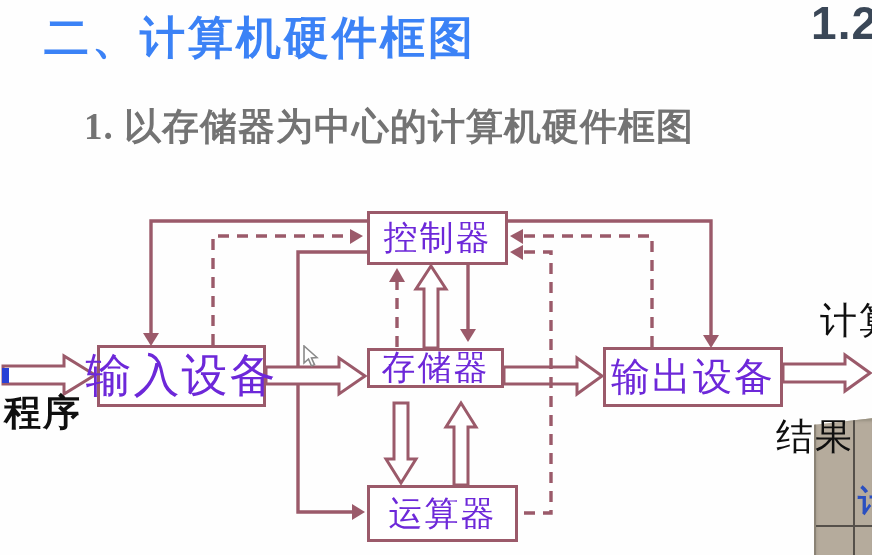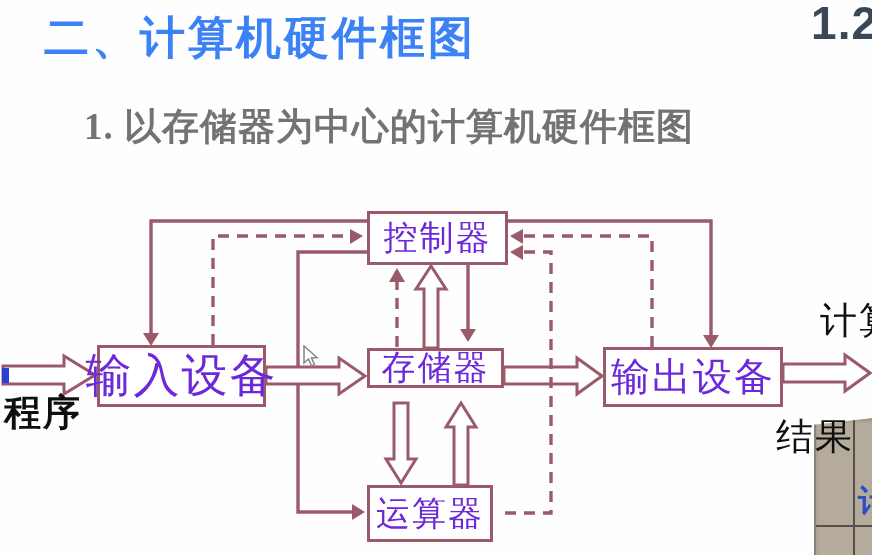--- a/index.html
+++ b/index.html
@@ -21,21 +21,21 @@
 
   
   .dbox{position:absolute;box-sizing:border-box;border:3px solid #9b5a6a;
         background:#fff;display:flex;align-items:center;justify-content:center;
         font-size:34px;color:#6d28d9;font-weight:500;letter-spacing:2px;
         white-space:nowrap;z-index:4;}
   #box-controller{left:367px;top:211px;width:141px;height:54px;}
   #box-input   {left:97px;top:345px;width:169px;height:62px;font-size:46px;}
   #box-memory  {left:367px;top:348px;width:137px;height:40px;}
   #box-output  {left:603px;top:347px;width:180px;height:60px;font-size:39px;}
-  #box-alu     {left:367px;top:485px;width:126px;height:57px;}
+  #box-alu     {left:367px;top:485px;width:151px;height:57px;}
 
   
   .side-label{position:absolute;font-size:37px;color:#0f0f0f;font-weight:500;
               letter-spacing:2px;z-index:5;white-space:nowrap;}
   #lbl-data   {left:9px;top:317px;}
   #lbl-program{left:4px;top:388px;font-weight:bold;}
   #lbl-calc   {left:820px;top:296px;text-align:right;}
   #lbl-result {left:776px;top:383px;z-index:7;margin-top:29px;}
 
   

